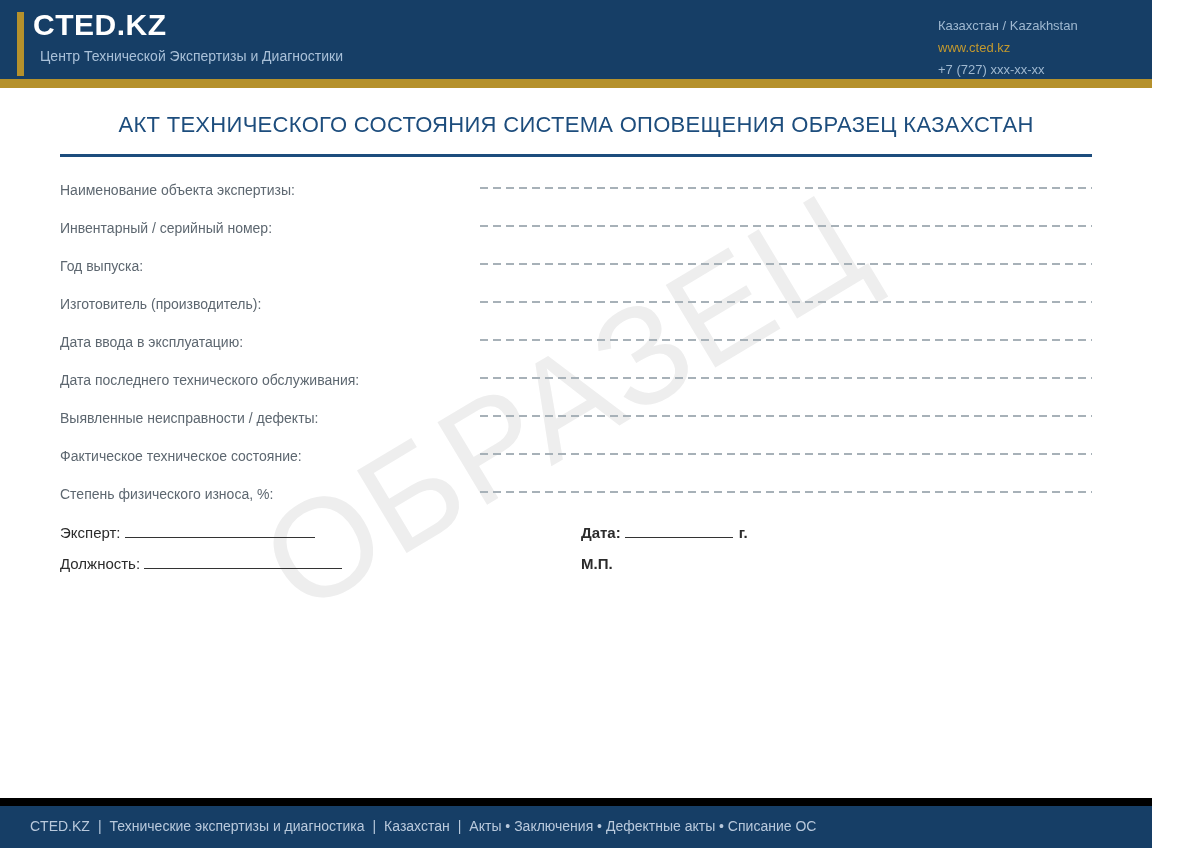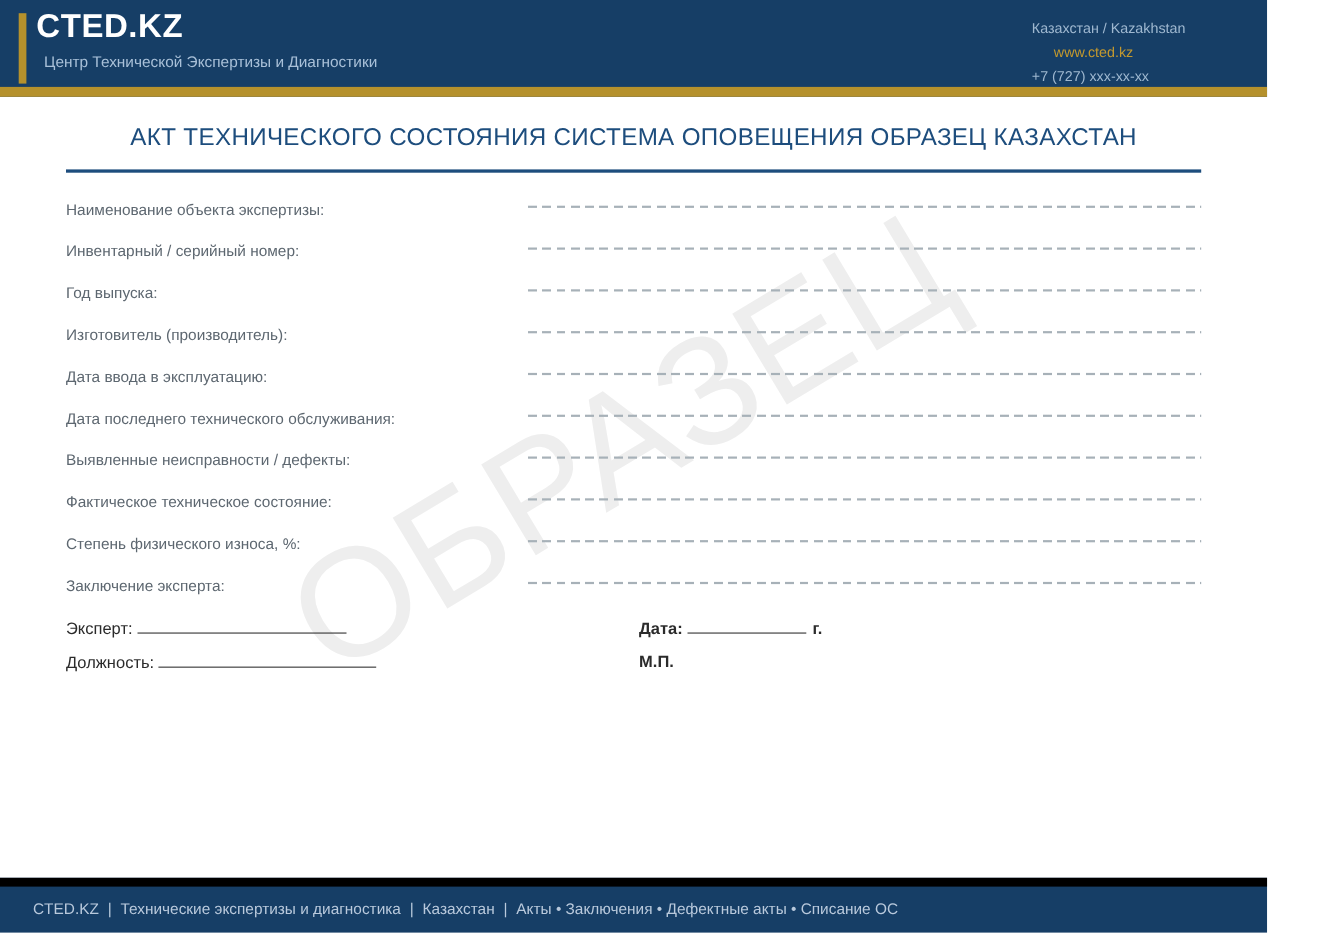--- a/index.html
+++ b/index.html
@@ -43,21 +43,21 @@
     color: #a9c0d8;
     font-size: 14px;
   }
   .header-contacts {
     position: absolute;
     left: 938px; top: 15px;
     font-size: 13px;
     line-height: 22px;
   }
   .hc-country, .hc-phone { color: #9fb8d0; display: block; }
-  .hc-site { color: #c3992e; display: block; text-decoration: none; cursor: pointer; margin-left: 20px; }
+  .hc-site { color: #c3992e; display: block; text-decoration: none; cursor: pointer; }
 
   
   .doc-title {
     position: relative;
     z-index: 1;
     margin: 112px 60px 16px;
     text-align: center;
     color: #1d4d7d;
     font-size: 22px;
     font-weight: 500;
@@ -200,24 +200,20 @@
       <span class="field-line"></span>
     </div>
     <div class="field-row">
       <span class="field-label">Фактическое техническое состояние:</span>
       <span class="field-line"></span>
     </div>
     <div class="field-row">
       <span class="field-label">Степень физического износа, %:</span>
       <span class="field-line"></span>
     </div>
-    <div class="field-row">
-      <span class="field-label">Заключение эксперта:</span>
-      <span class="field-line"></span>
-    </div>
   </div>
 
   <div class="signature">
     <div class="sig-row">
       <span class="sig-left"><span>Эксперт:</span><span class="sig-line expert"></span></span>
       <span class="sig-right"><span>Дата:</span><span class="sig-line date"></span><span>г.</span></span>
     </div>
     <div class="sig-row">
       <span class="sig-left"><span>Должность:</span><span class="sig-line position"></span></span>
       <span class="sig-right"><span>М.П.</span></span>

